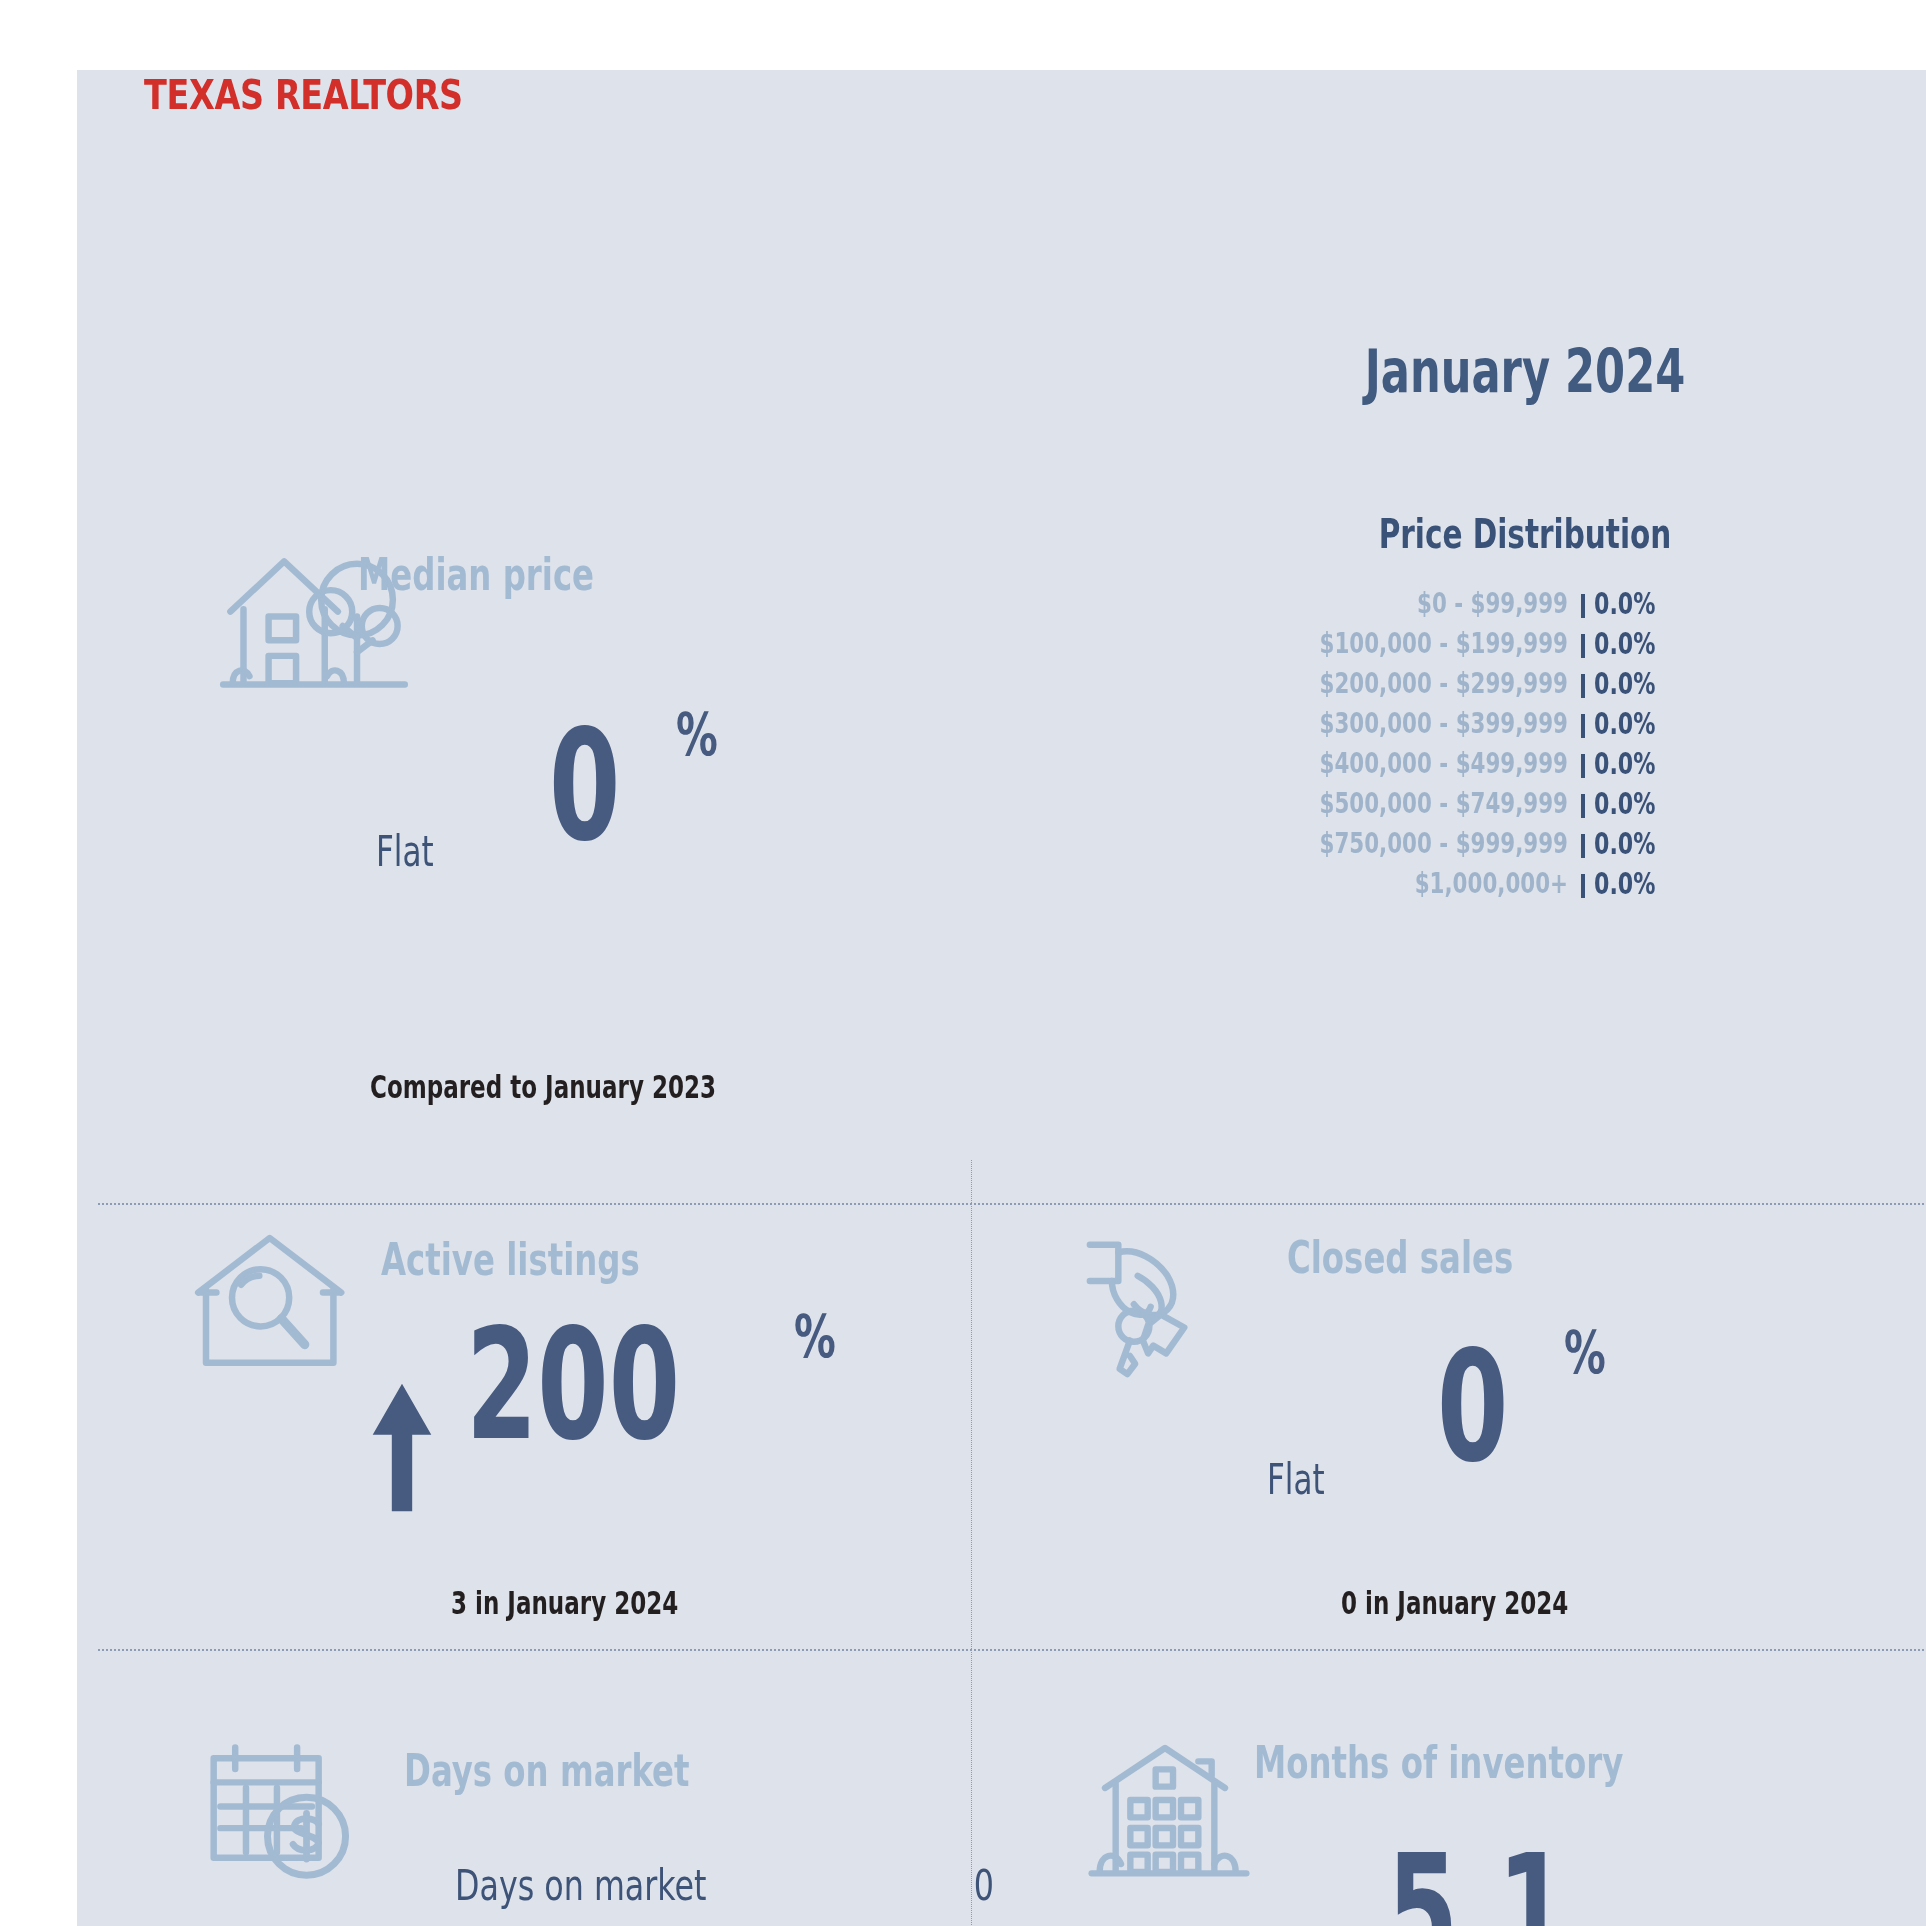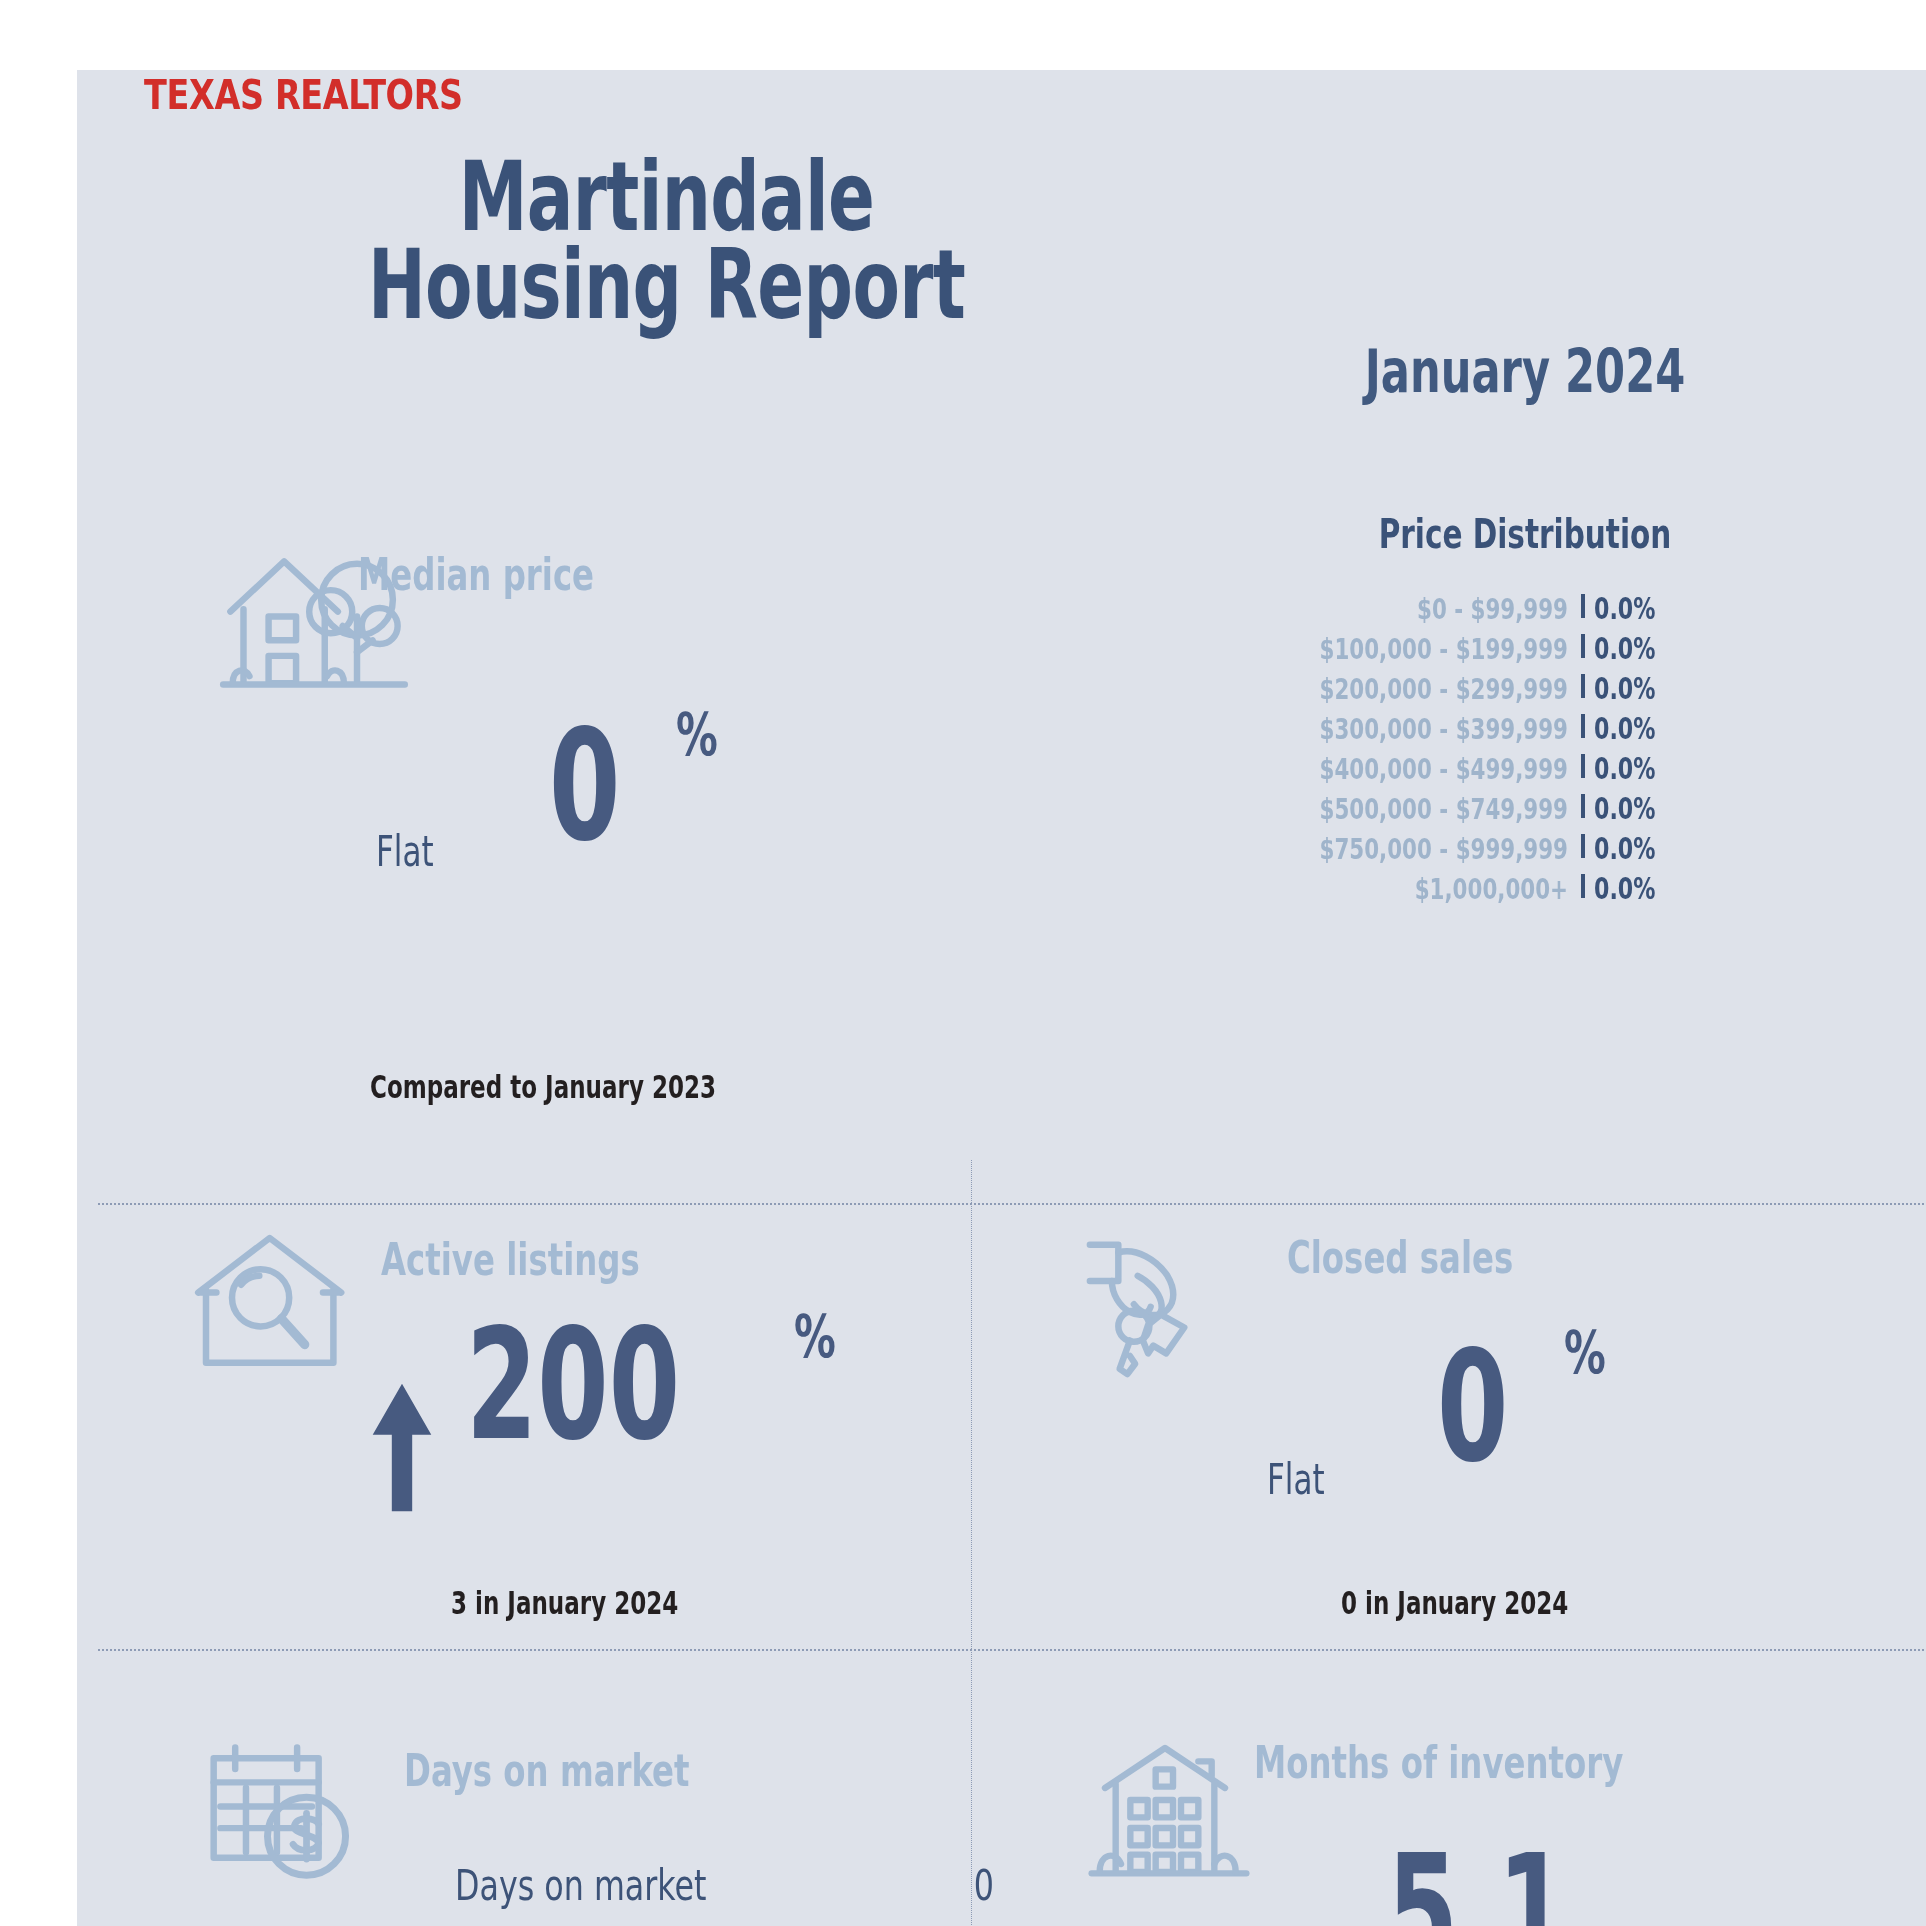--- a/index.html
+++ b/index.html
@@ -72,21 +72,21 @@
     white-space: nowrap;
   }
   .pd-list {
     position: absolute;
     left: 1102px;
     top: 516px;
     width: 705px;
   }
   .pd-row {
     display: flex;
-    align-items: flex-end;
+    align-items: flex-start;
     height: 40px;
   }
   .pd-label {
     flex: 0 0 389px;
     text-align: right;
     font-size: 29px;
     font-weight: 700;
     color: #9fb4cb;
     font-family: "Liberation Sans Narrow", "DejaVu Sans Condensed", "Liberation Sans", sans-serif;
     transform: scaleX(0.82);
@@ -190,24 +190,20 @@
     font-size: 40px; font-weight: 700; color: #d22e2a; letter-spacing: -0.4px;
     font-family: "Liberation Sans Narrow", "DejaVu Sans Condensed", "Liberation Sans", sans-serif;
     transform: scaleX(0.93); transform-origin: left top; white-space: nowrap;
   }
 </style>
 </head>
 <body>
 
 <div id="page">
 
-  <div class="hdr-title">
-    <div class="title-l1">Martindale</div>
-    <div class="title-l2">Housing Report</div>
-  </div>
   <div class="hdr-month">January 2024</div>
 
   <div class="pd-title">Price Distribution</div>
   <div class="pd-list">
     <div class="pd-row">
       <div class="pd-label">$0 - $99,999</div>
       <div class="pd-bar"></div>
       <div class="pd-val">0.0%</div>
     </div>
     <div class="pd-row">

